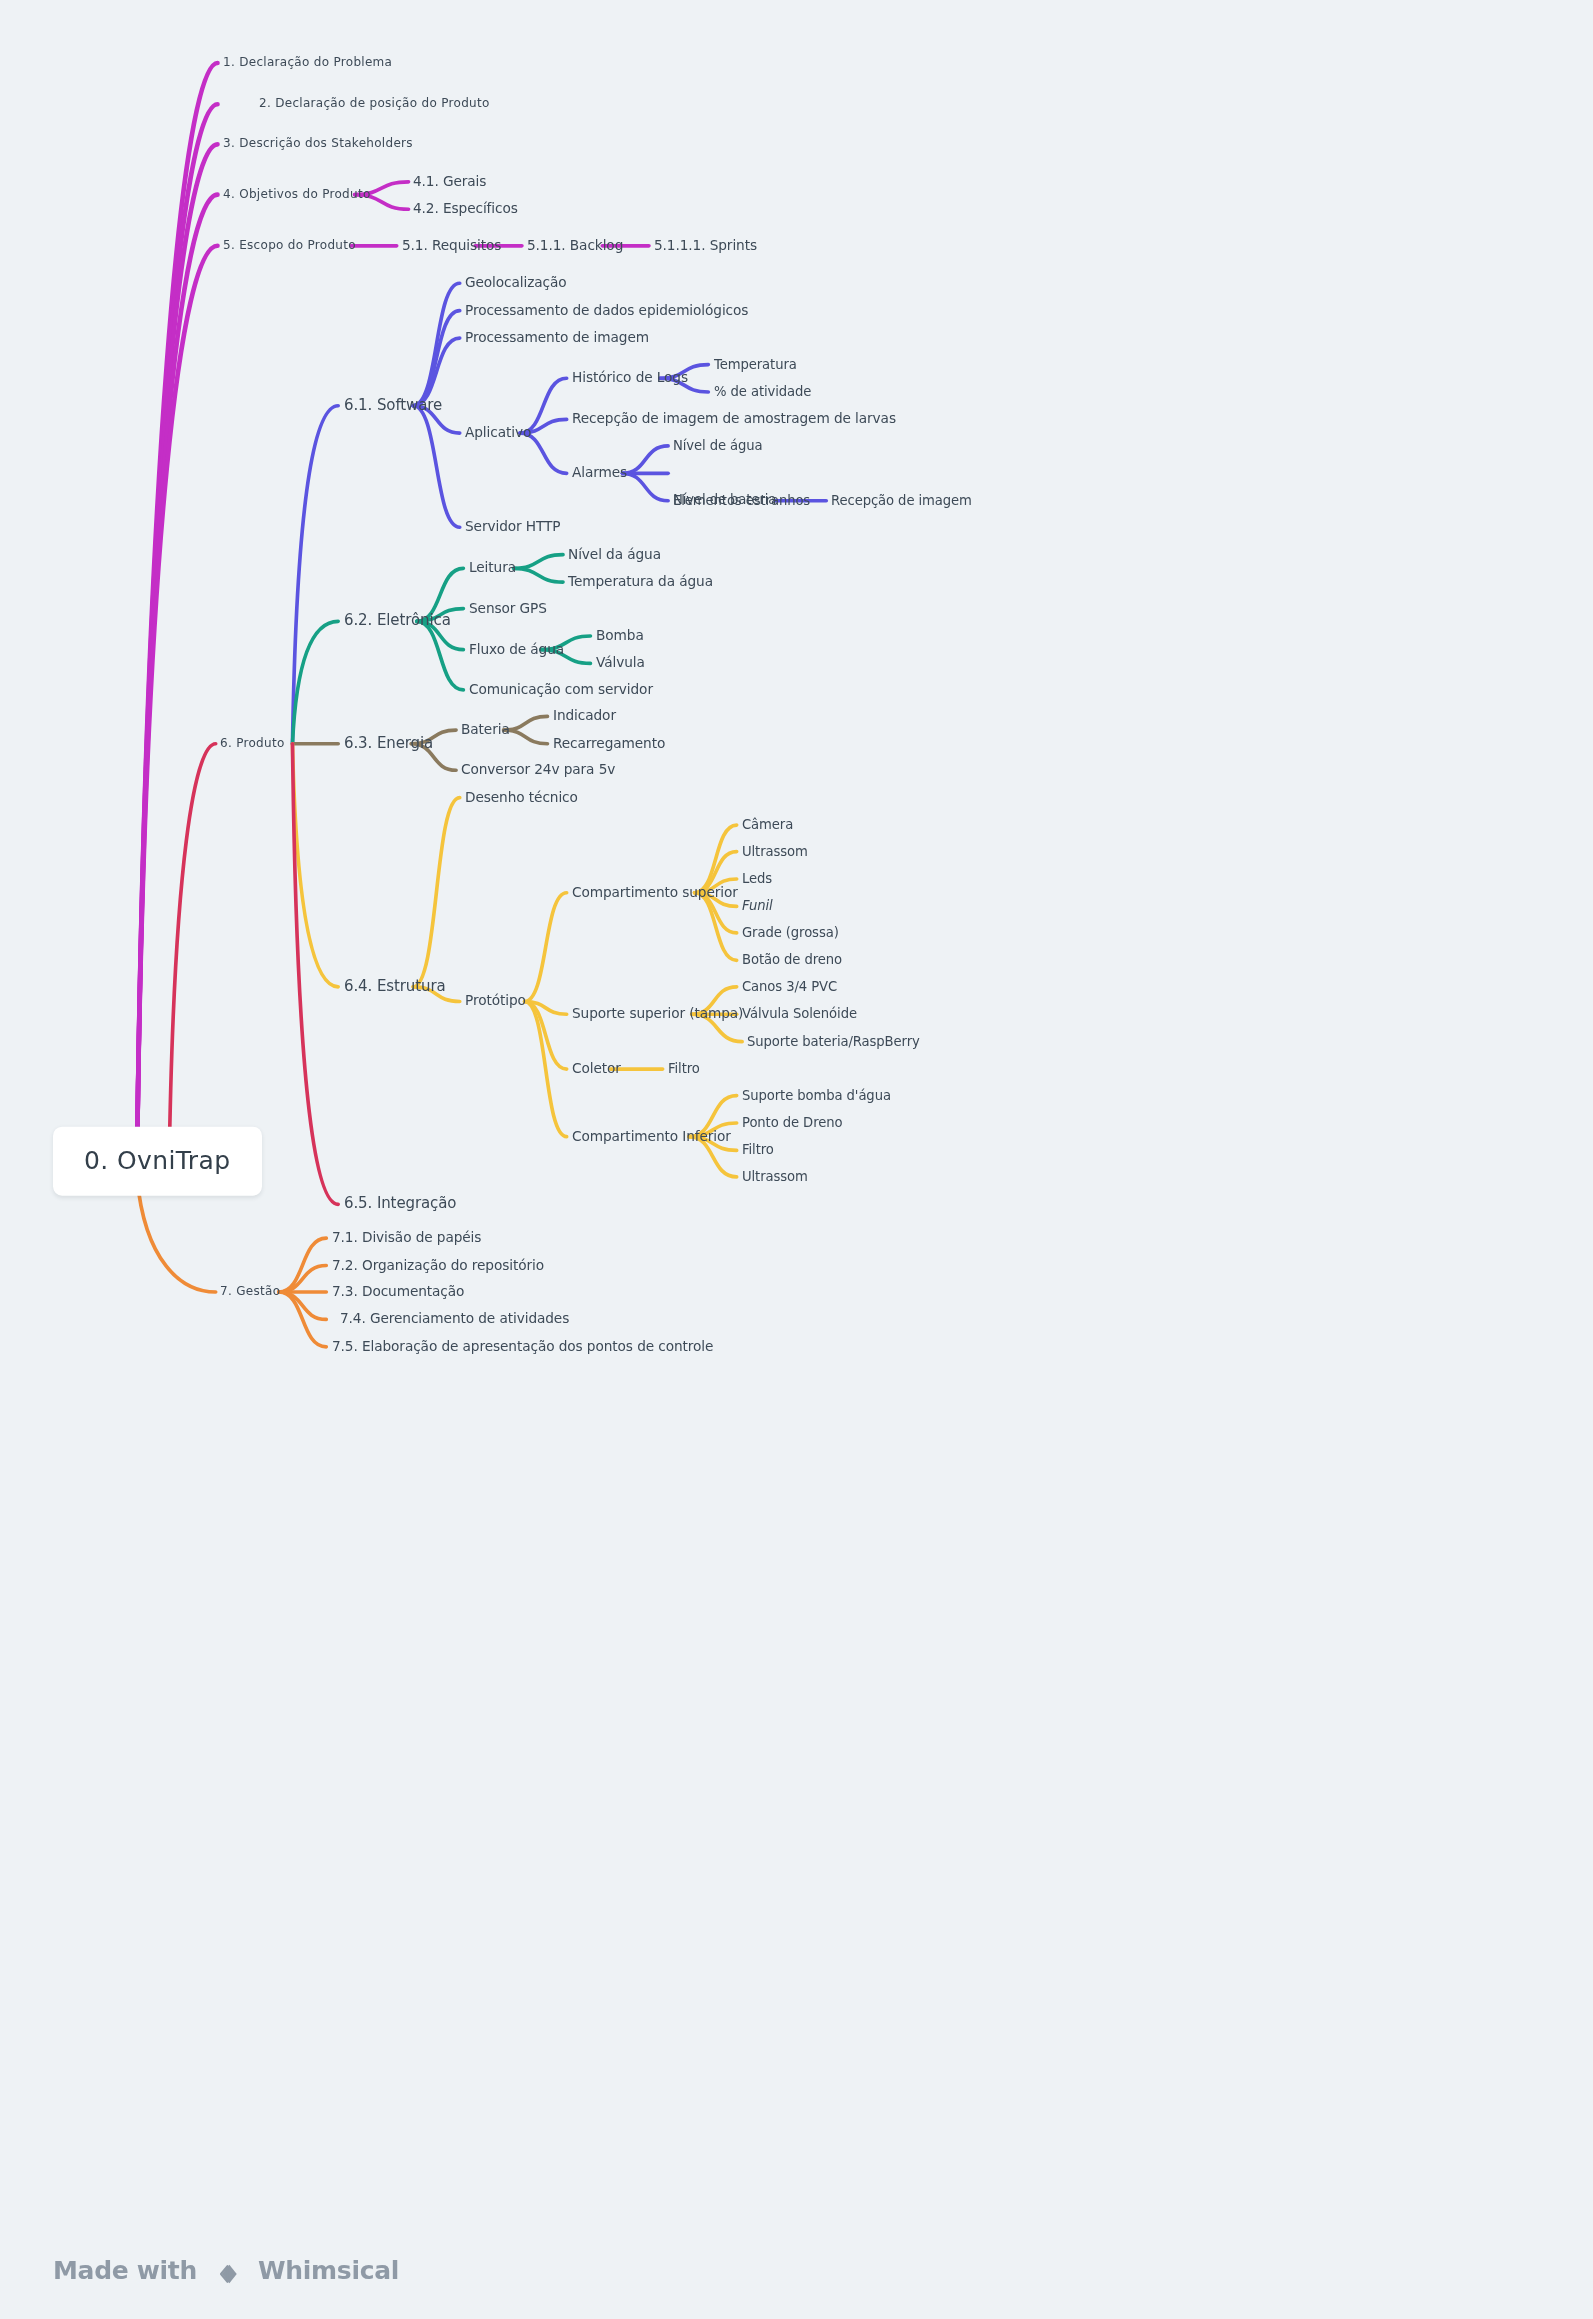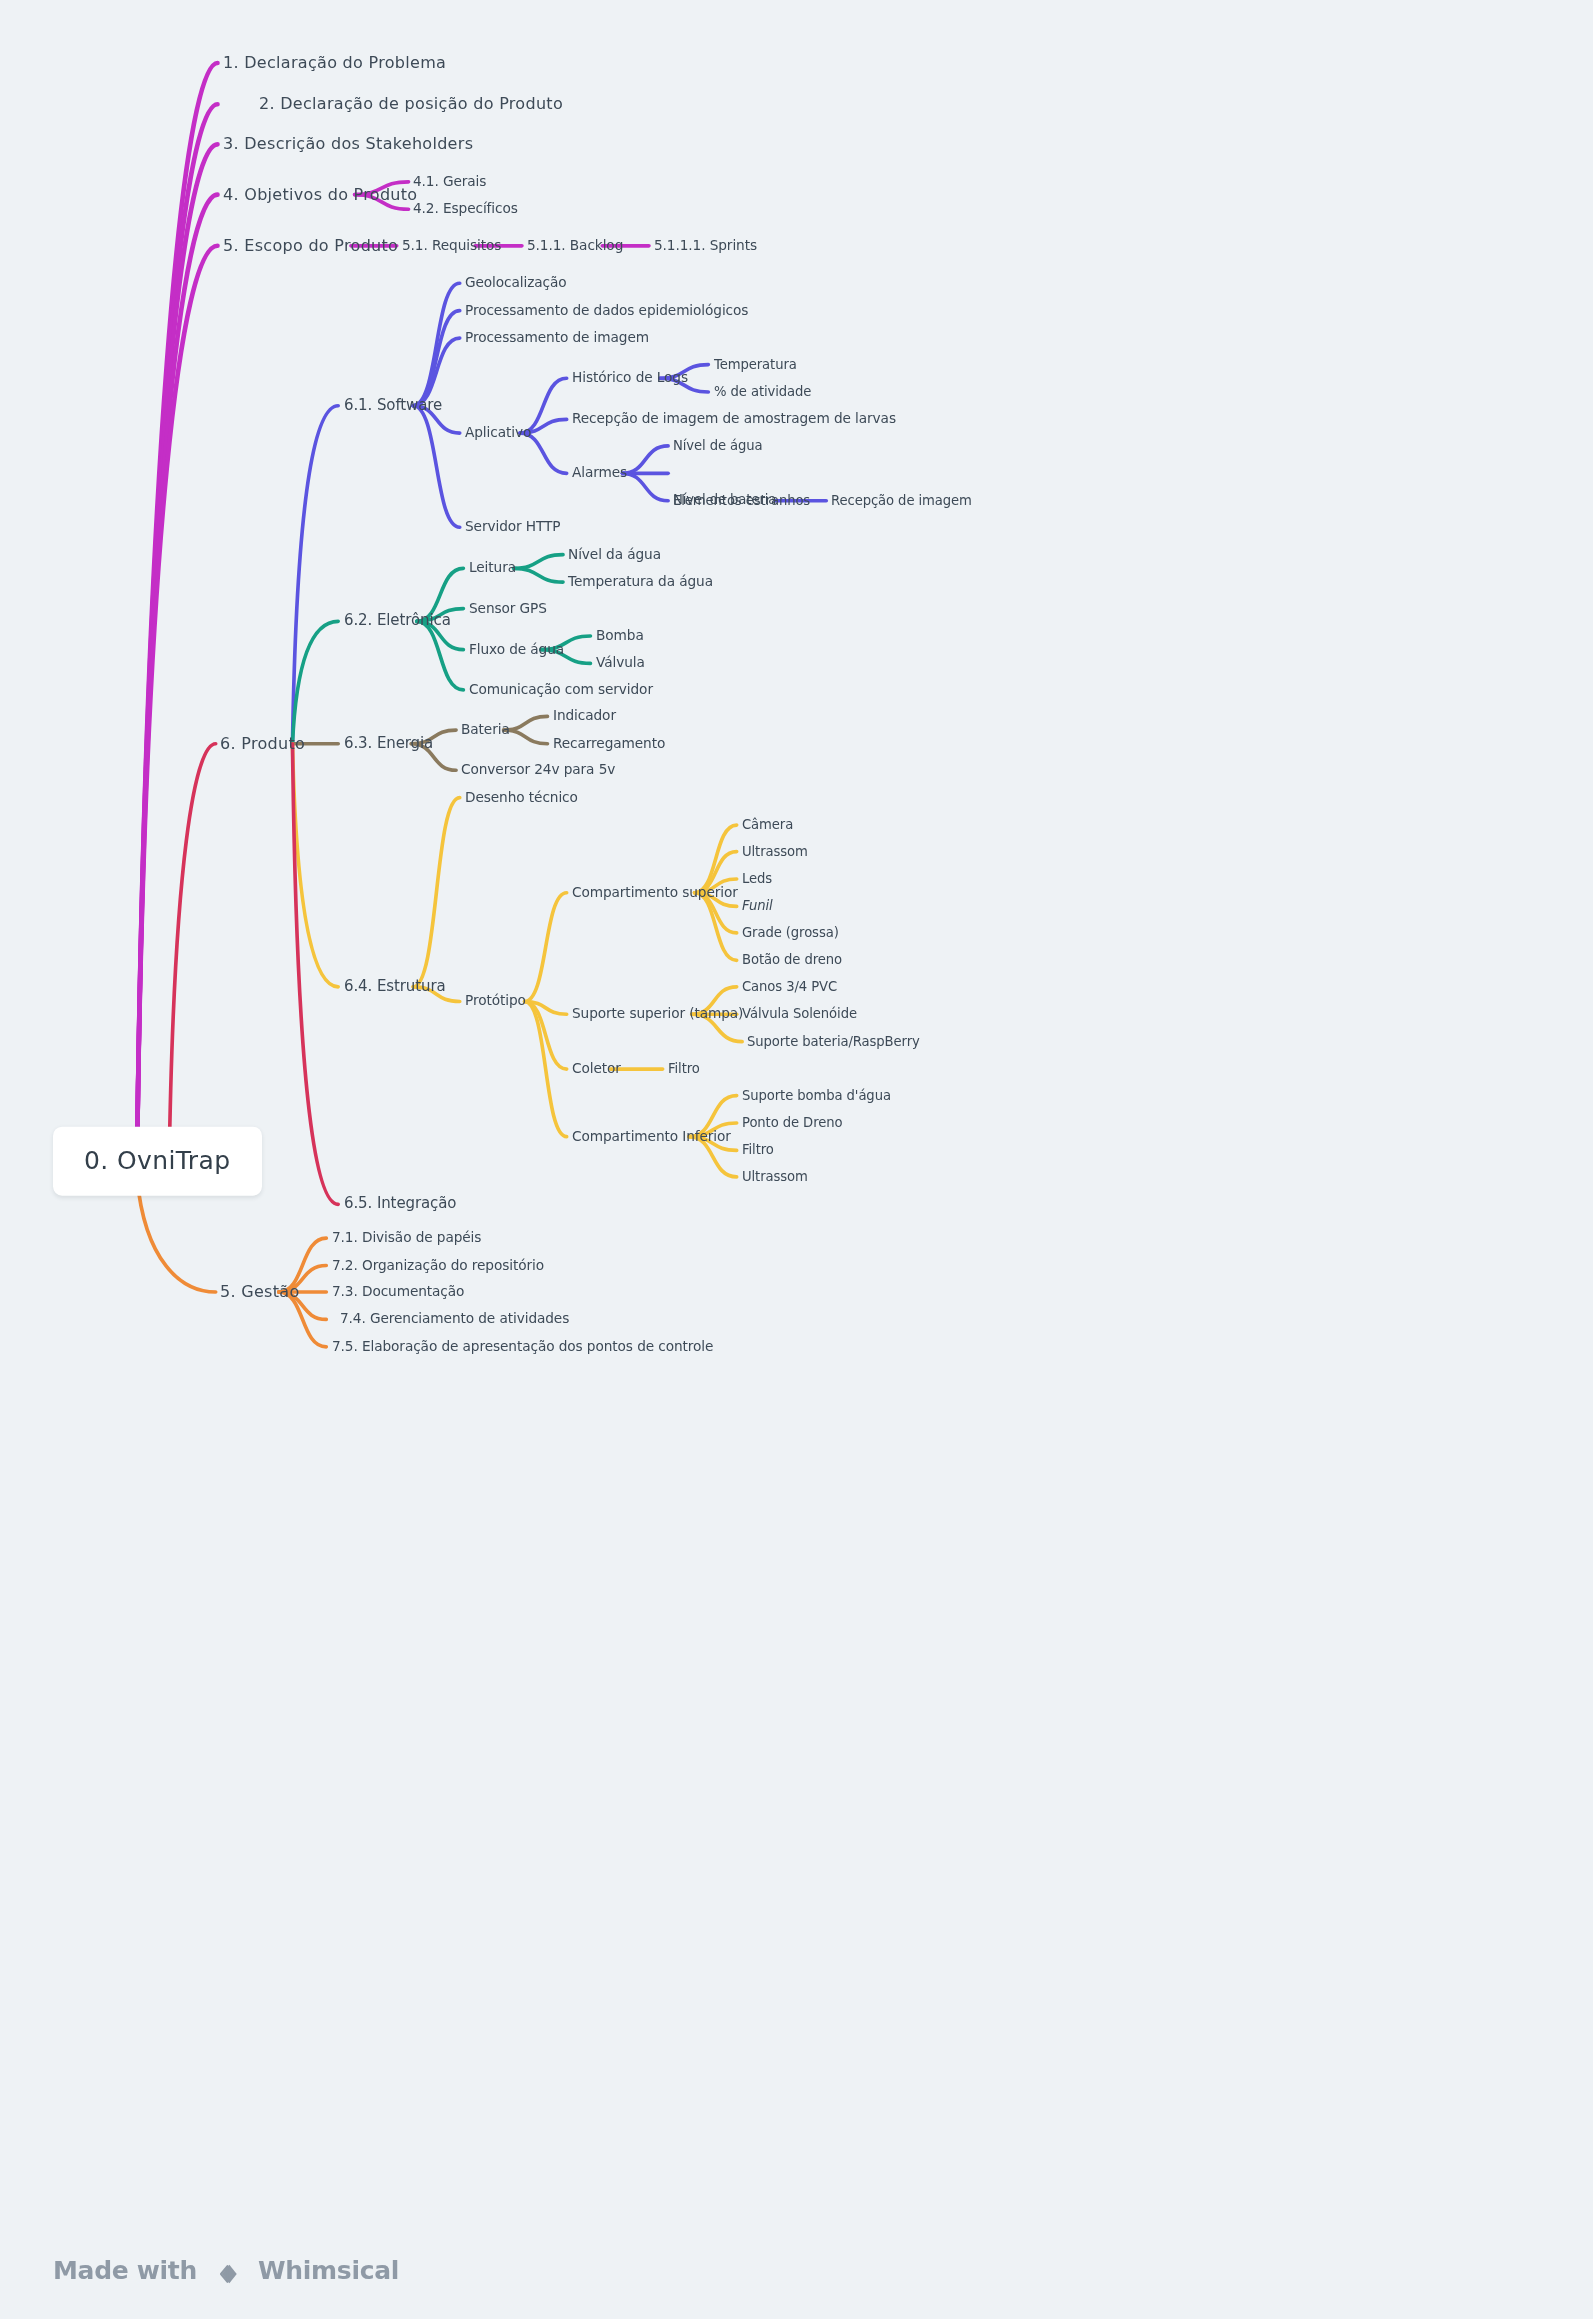--- a/index.html
+++ b/index.html
@@ -35,21 +35,21 @@
   .node.root {
     background: #ffffff;
     border-radius: 9.1px;
     padding: 20px 31px;
     font-size: 25px;
     color: #333f4a;
     box-shadow: 0 1.8px 4.6px rgba(30,45,60,.10);
     transform: translate(0, -50%);
     letter-spacing: 0.4px;
   }
-  .lvl1 { font-size: 16px; letter-spacing: 0.3px; }
+  .lvl1 { font-size: 12px; letter-spacing: 0.3px; }
   .lvl2 { font-size: 15px; }
   .lvl3 { font-size: 13.7px; }
   .lvl4 { font-size: 13.2px; }
 
   #footer {
     position: absolute;
     left: 53px;
     top: 2274px;
     transform: translateY(-50%);
     display: flex;
@@ -197,21 +197,21 @@
       <div class="node lvl4" style="left: 742px; top: 1014px;">Válvula Solenóide</div>
       <div class="node lvl4" style="left: 747px; top: 1042px;">Suporte bateria/RaspBerry</div>
       <div class="node lvl3" style="left: 572px; top: 1069px;">Coletor</div>
       <div class="node lvl4" style="left: 668px; top: 1069px;">Filtro</div>
       <div class="node lvl3" style="left: 572px; top: 1137px;">Compartimento Inferior</div>
       <div class="node lvl4" style="left: 742px; top: 1096px;">Suporte bomba d'água</div>
       <div class="node lvl4" style="left: 742px; top: 1123px;">Ponto de Dreno</div>
       <div class="node lvl4" style="left: 742px; top: 1150px;">Filtro</div>
       <div class="node lvl4" style="left: 742px; top: 1177px;">Ultrassom</div>
       <div class="node lvl2" style="left: 344px; top: 1204px;">6.5. Integração</div>
-      <div class="node lvl1" style="left: 220px; top: 1292px;">5.  Gestão</div>
+      <div class="node lvl1" style="left: 220px; top: 1292px;">7.  Gestão</div>
       <div class="node lvl3" style="left: 332px; top: 1238px;">7.1. Divisão de papéis</div>
       <div class="node lvl3" style="left: 332px; top: 1266px;">7.2. Organização do repositório</div>
       <div class="node lvl3" style="left: 332px; top: 1292px;">7.3. Documentação</div>
       <div class="node lvl3" style="left: 340px; top: 1319px;">7.4. Gerenciamento de atividades</div>
       <div class="node lvl3" style="left: 332px; top: 1347px;">7.5. Elaboração de apresentação dos pontos de controle</div>
     </div>
 
   <div id="footer">
     <span>Made with</span>
     <span class="wm-mark">

